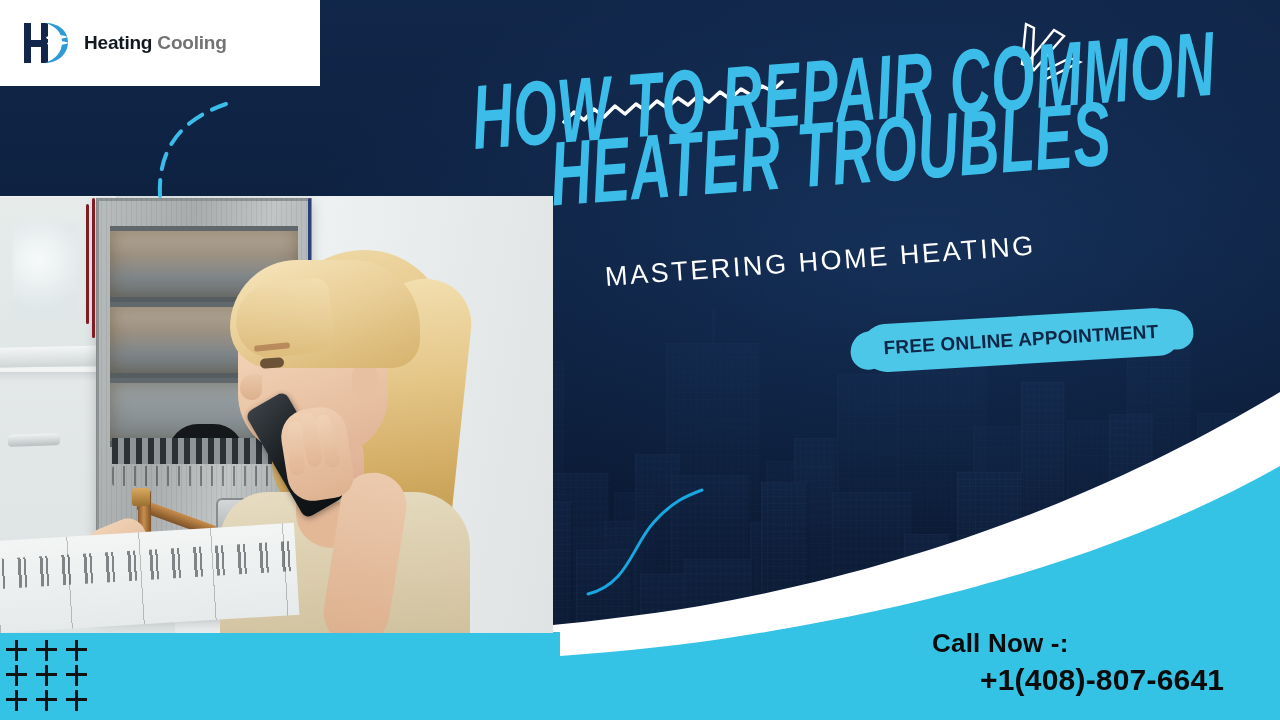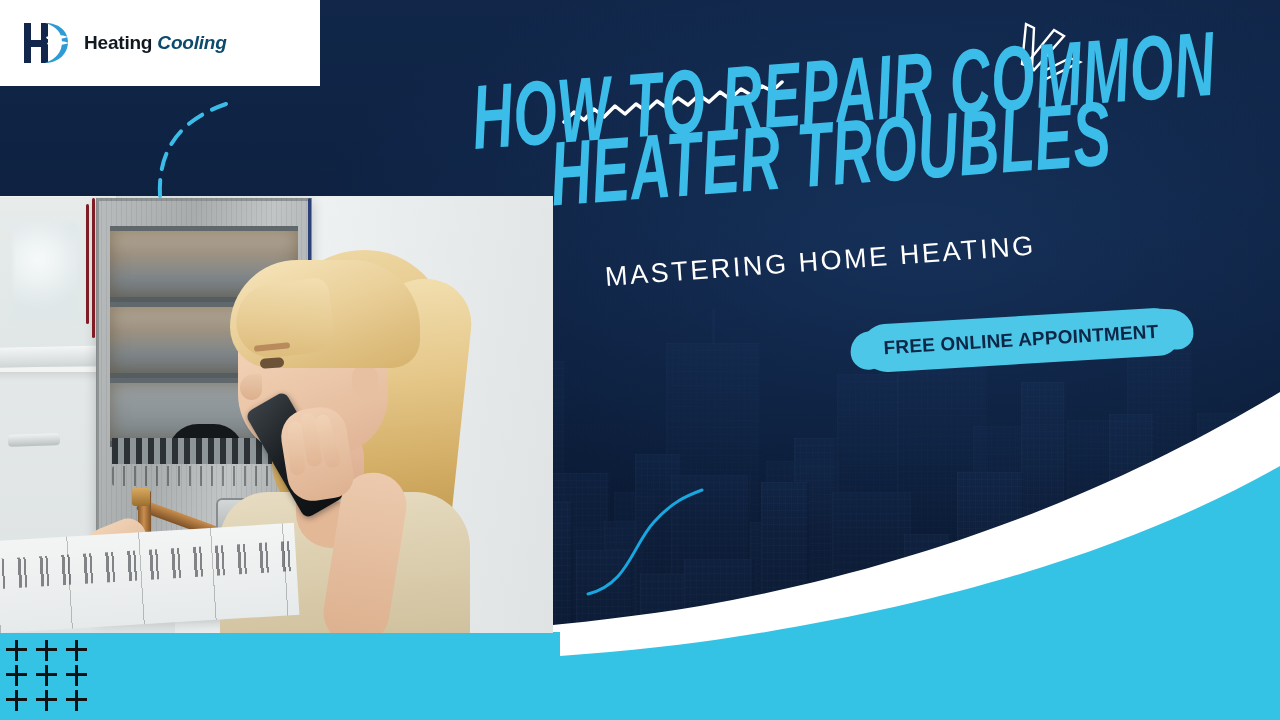--- a/index.html
+++ b/index.html
@@ -71,21 +71,21 @@
     display: flex;
     align-items: center;
     gap: 10px;
     padding-left: 18px;
     box-sizing: border-box;
     z-index: 30;
   }
   .logo-mark { width: 56px; height: 52px; flex: 0 0 auto; }
   .logo-text { line-height: 1.06; }
   .logo-l1 { font-size: 19px; font-weight: 700; color: #111820; letter-spacing: -.2px; white-space: nowrap; }
-  .logo-l1 .accent { color: #0c4a6e; font-style: italic; }
+  .logo-l1 .accent { color: #737373; }
   .logo-l2 { font-size: 19px; font-weight: 700; color: #111820; letter-spacing: -.3px; white-space: nowrap; }
 
   
   .photo {
     position: absolute;
     left: 0; top: 196px;
     width: 553px; height: 437px;
     overflow: hidden;
     z-index: 20;
     background: #d9dbdb;
@@ -646,14 +646,18 @@
     <div class="plus"></div>
     <div class="plus"></div>
     <div class="plus"></div>
     <div class="plus"></div>
     <div class="plus"></div>
     <div class="plus"></div>
     <div class="plus"></div>
     <div class="plus"></div>
   </div>
 
+  <div class="call-block">
+    <div class="call-now">Call Now -:</div>
+    <div class="call-num">+1(408)-807-6641</div>
+  </div>
 
 </div>
 
 </body></html>

